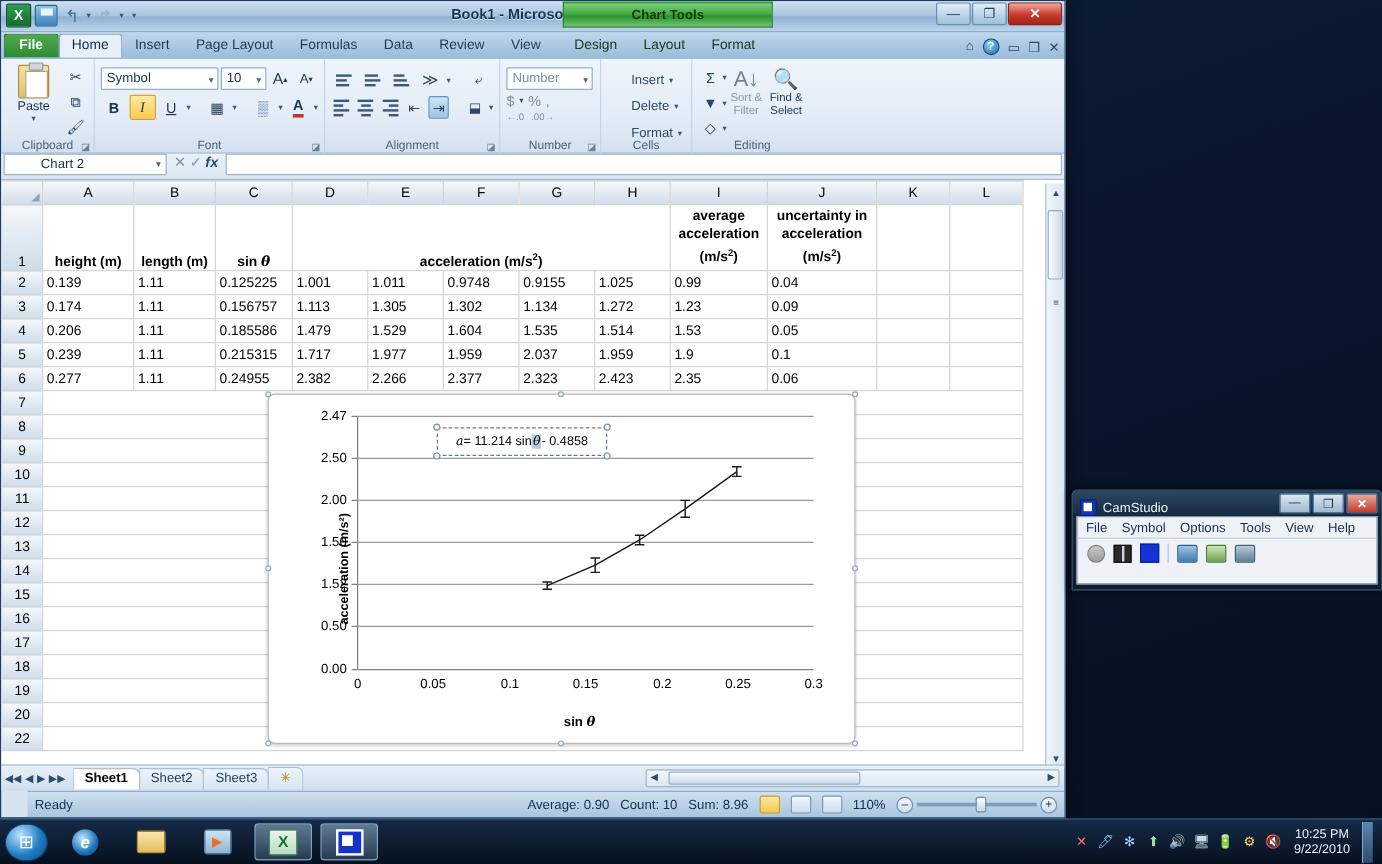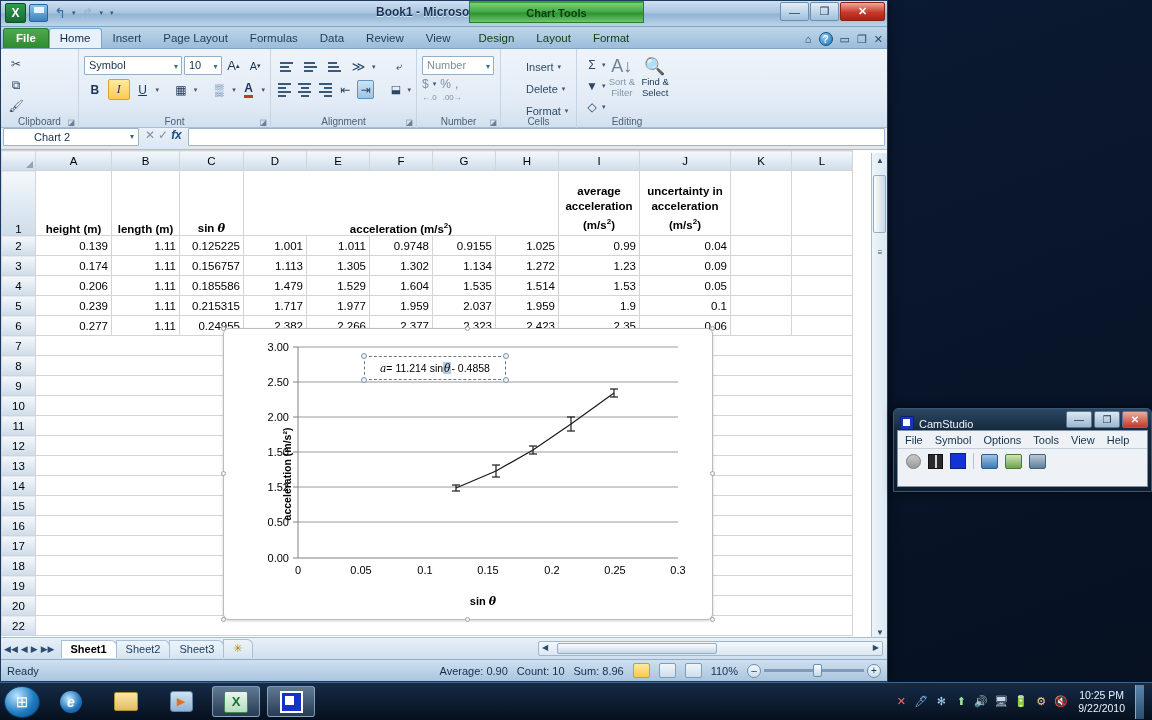--- a/index.html
+++ b/index.html
@@ -231,23 +231,23 @@
   }
   td.rowhead { text-align: center; }
   th.corner {
     background: linear-gradient(180deg,#f4f8fb,#cedcea); border: 1px solid #b6c6d6;
     position: relative;
   }
   th.corner:after {
     content:''; position:absolute; right:2px; bottom:2px;
     border-left: 7px solid transparent; border-bottom: 7px solid #8da4ba;
   }
-  td.num { text-align: right; }
+  td.num { }
   td.hdrcell { font-weight: bold; text-align: center; vertical-align: bottom; padding-bottom: 2px; }
-  tr.hdrrow td { height: 65px; vertical-align: bottom; }
+  tr.hdrrow td { height: 55px; vertical-align: bottom; }
   td.bordered { border: 1px solid #555; }
   td.datacell { border-left: 1px solid #555; border-right: 1px solid #555; }
   .symb { font-family: "DejaVu Serif", serif; font-style: italic; }
 
   
   #chartobj {
     position: absolute; left: 222px; top: 327px; width: 490px; height: 292px;
     background: #fff; border: 1px solid #bcbcbc; border-radius: 6px;
     box-shadow: 0 1px 3px rgba(0,0,0,.18);
   }
@@ -306,21 +306,21 @@
   }
   .hscroll .thumb {
     position: absolute; left: 18px; top: 1px; width: 160px; height: 11px;
     background: linear-gradient(180deg,#fafcfe,#c9d9e8); border: 1px solid #93adc5; border-radius: 2px;
   }
   .hscroll .ar { position: absolute; top: 1px; font-size: 8px; color: #2c4d6d; }
 
   .statusbar {
     height: 22px; background: linear-gradient(180deg,#cfe0f0,#a9c5de);
     border-top: 1px solid #8eaecb; display: flex; align-items: center;
-    font-size: 11px; color: #12304d; padding: 0 6px; position: relative;
+    font-size: 11px; color: #12304d; padding: 0 6px; position: relative; margin-left: 22px;
   }
   .st-right { position: absolute; right: 6px; display: flex; align-items: center; gap: 9px; }
   .viewbtn {
     width: 17px; height: 15px; border: 1px solid #7f9cb8; border-radius: 2px;
     background: linear-gradient(180deg,#f0f6fb,#cedeec);
   }
   .viewbtn.on { background: linear-gradient(180deg,#ffe9a3,#f7c94e); border-color: #d09e22; }
   .zslider { display: flex; align-items: center; gap: 3px; }
   .ztrack { width: 100px; height: 3px; background: #7f9cb8; position: relative; }
   .zthumb {
@@ -495,20 +495,25 @@
         <span>▭</span>
         <span>❐</span>
         <span>✕</span>
       </div>
     </div>
 
     <div class="ribbon">
 
       <div class="rgroup" style="width:78px">
         <div class="rgroup-body">
+          <div class="bigbtn">
+            <span class="paste-ico"></span>
+            <span>Paste</span>
+            <span class="tiny-caret">▾</span>
+          </div>
           <div class="minicol">
             <div class="minibtn">✂</div>
             <div class="minibtn">⧉</div>
             <div class="minibtn">🖌</div>
           </div>
         </div>
         <div class="rgroup-label">Clipboard</div>
         <div class="rgroup-dlg">◪</div>
       </div>
 
@@ -898,21 +903,21 @@
       <div class="inner">
 
         <div class="ylab">acceleration (m/s²)</div>
 
         <div class="ytick" style="top:222px;left:12px;width:46px">0.00</div>
         <div class="ytick" style="top:186px;left:12px;width:46px">0.50</div>
         <div class="ytick" style="top:151px;left:12px;width:46px">1.52</div>
         <div class="ytick" style="top:116px;left:12px;width:46px">1.50</div>
         <div class="ytick" style="top:81px;left:12px;width:46px">2.00</div>
         <div class="ytick" style="top:46px;left:12px;width:46px">2.50</div>
-        <div class="ytick" style="top:11px;left:12px;width:46px">3.00</div>
+        <div class="ytick" style="top:11px;left:12px;width:46px">2.47</div>
 
         <div class="xtick" style="left:67px;top:228px">0</div>
         <div class="xtick" style="left:130px;top:228px">0.05</div>
         <div class="xtick" style="left:194px;top:228px">0.1</div>
         <div class="xtick" style="left:257px;top:228px">0.15</div>
         <div class="xtick" style="left:321px;top:228px">0.2</div>
         <div class="xtick" style="left:384px;top:228px">0.25</div>
         <div class="xtick" style="left:447px;top:228px">0.3</div>
 
         <svg width="476" height="245" style="position:absolute;left:0;top:0">

